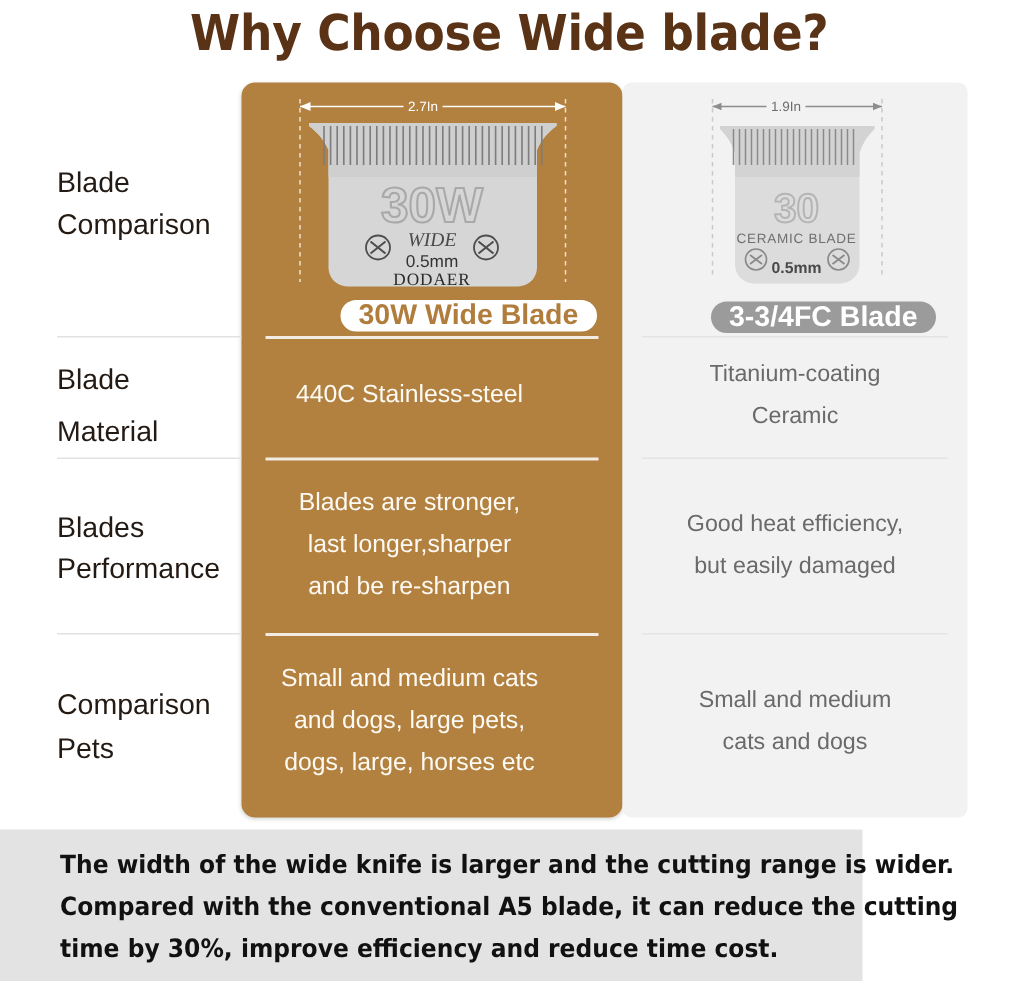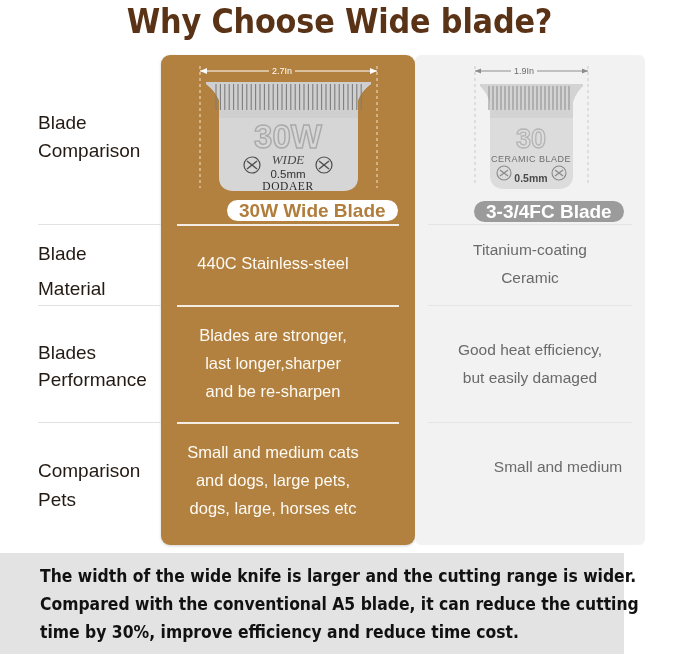--- a/index.html
+++ b/index.html
@@ -134,21 +134,21 @@
   .pill-gray {
     background: #9b9b9b;
     color: #ffffff;
     padding: 0 12px;
   }
 
   
   .footer {
     position: absolute;
     left: 0; top: 553px;
-    width: 624px; height: 101px;
+    width: 575px; height: 101px;
     background: #e3e3e3;
   }
   .footer-text {
     position: absolute;
     left: 40px; top: 9px;
     width: 610px;
     font-family: "DejaVu Sans", sans-serif;
     font-weight: bold;
     font-size: 16.8px;
     line-height: 28px;
@@ -338,22 +338,23 @@
 
   <div class="row-label" style="top:410px; line-height:29px;">
     <div>Comparison</div>
     <div>Pets</div>
   </div>
   <div class="cell-gold" style="top:392px;">
     <div>Small and medium cats</div>
     <div>and dogs, large pets,</div>
     <div>dogs, large, horses etc</div>
   </div>
-  <div class="cell-gray" style="top:407px;padding-left:28px;">
+  <div class="cell-gray" style="top:407px;">
     <div>Small and medium</div>
+    <div>cats and dogs</div>
   </div>
 
 </div>
 
 <div class="footer">
   <div class="footer-text">
     <div>The width of the wide knife is larger and the cutting range is wider.</div>
     <div>Compared with the conventional A5 blade, it can reduce the cutting</div>
     <div>time by 30%, improve efficiency and reduce time cost.</div>
   </div>

